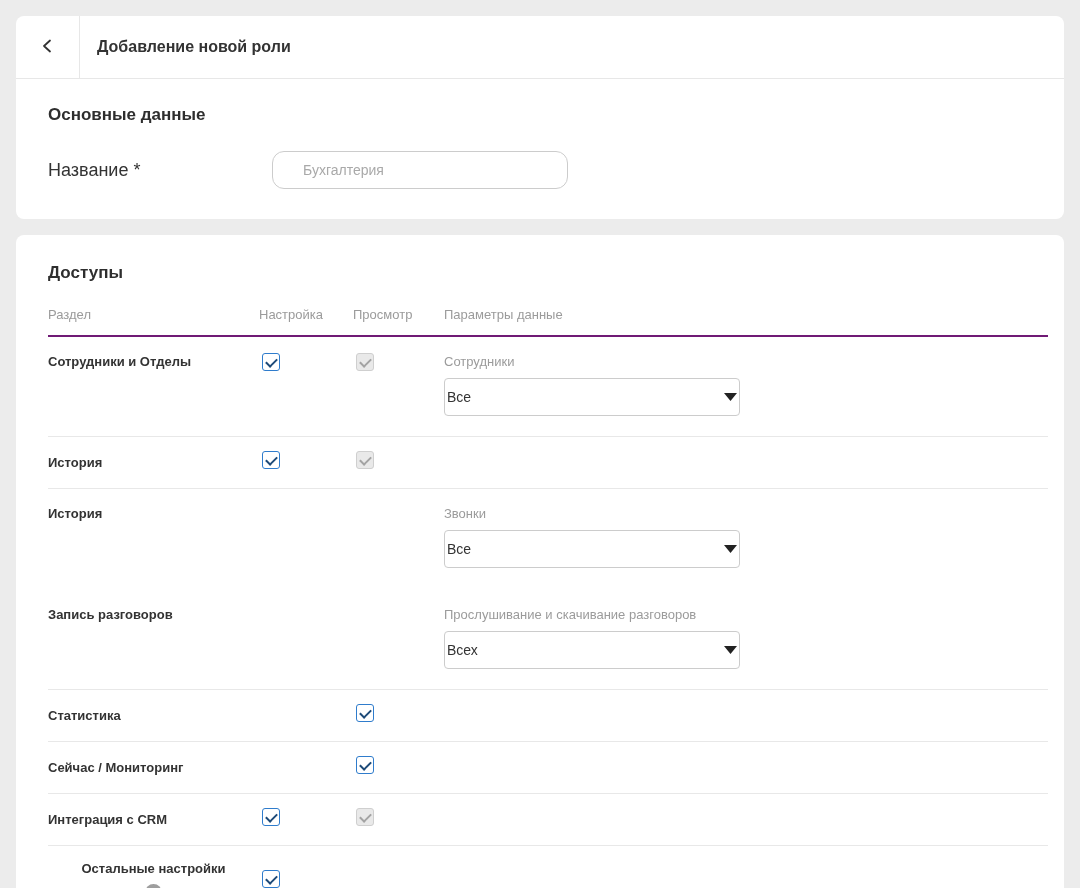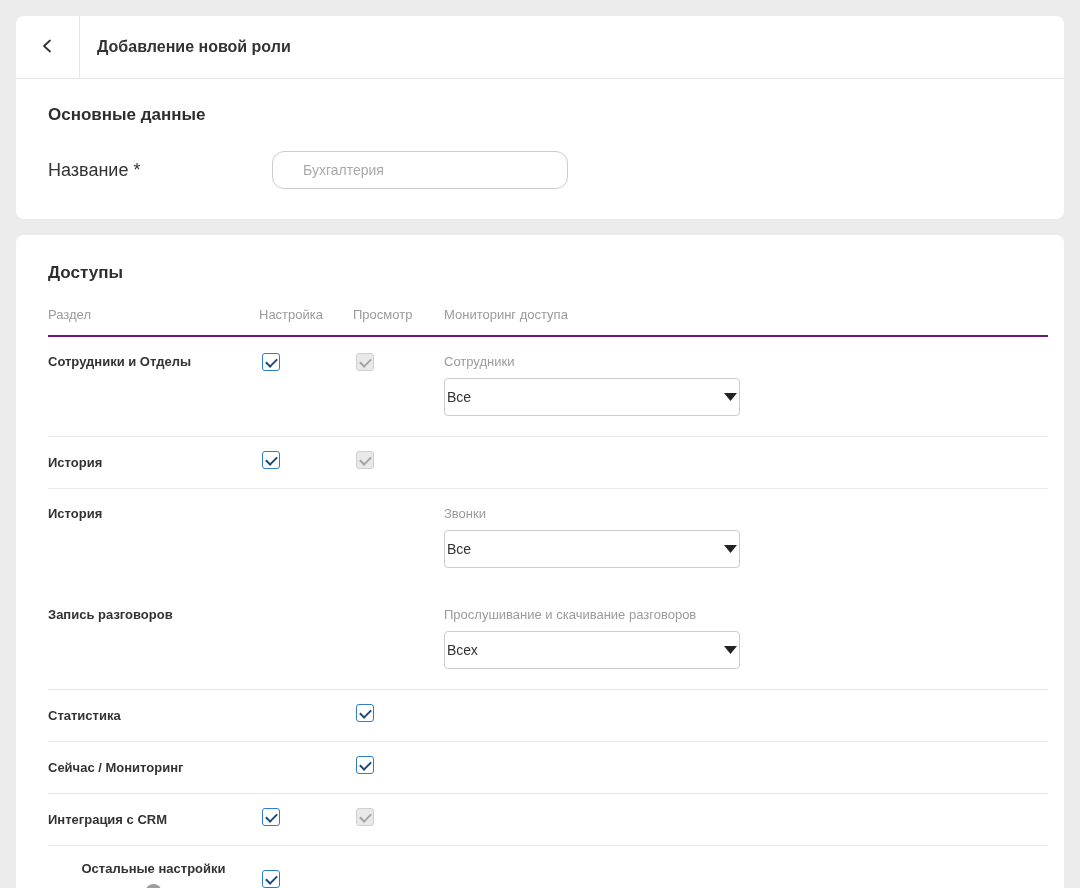--- a/index.html
+++ b/index.html
@@ -102,21 +102,21 @@
     </div>
   </div>
 
   <div class="card access">
     <h2 class="section-title">Доступы</h2>
 
     <div class="grid thead">
       <div class="th">Раздел</div>
       <div class="th">Настройка</div>
       <div class="th">Просмотр</div>
-      <div class="th">Мониторинг доступа</div>
+      <div class="th">Параметры данные</div>
     </div>
 
     <div class="group">
       <div class="grid row-pad-select">
         <div class="row-label">Сотрудники и Отделы</div>
         <div><span class="cb checked"></span></div>
         <div><span class="cb checked disabled"></span></div>
         <div>
           <div class="param-label">Сотрудники</div>
           <div class="select">

